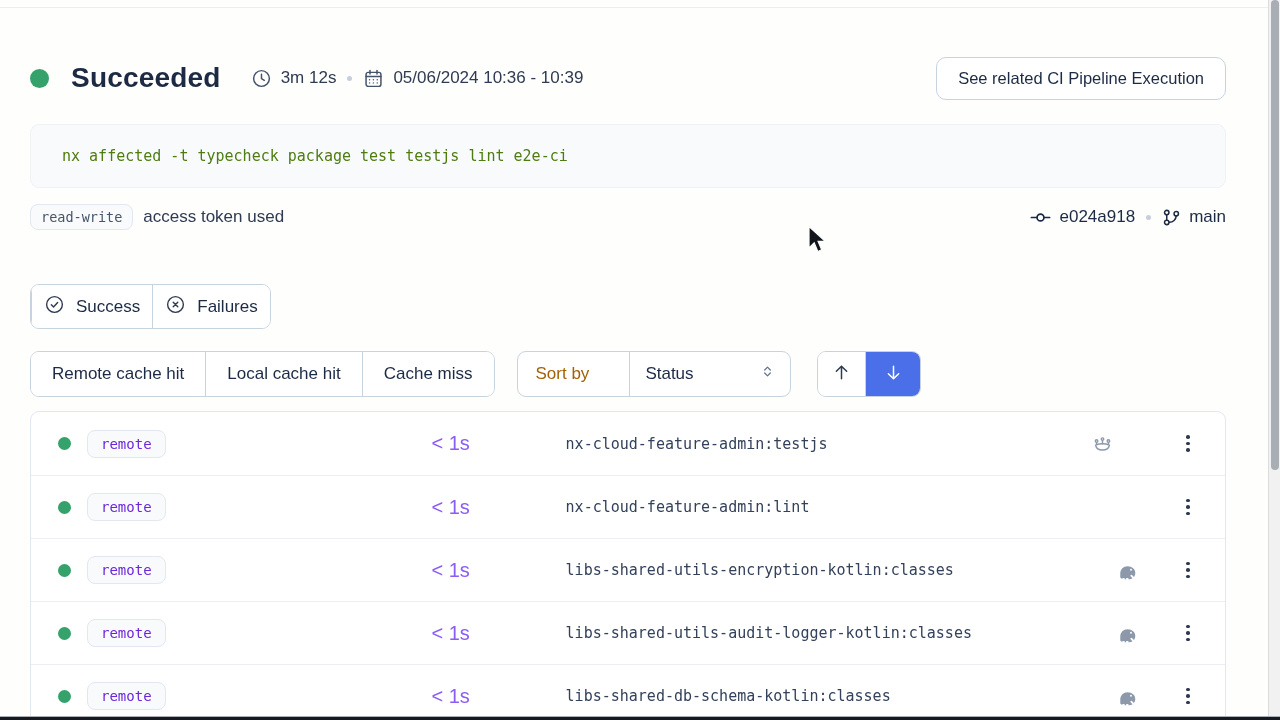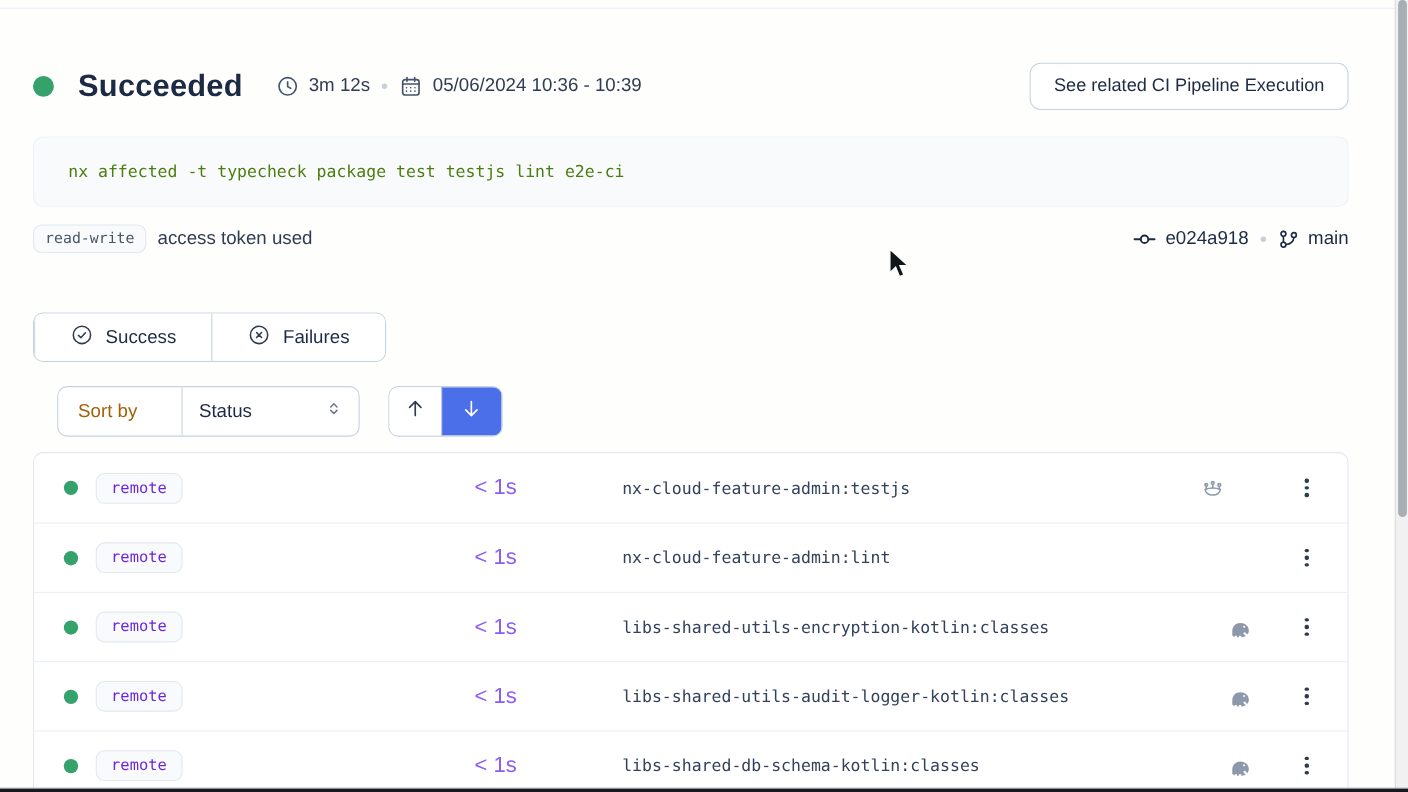--- a/index.html
+++ b/index.html
@@ -60,21 +60,21 @@
   }
   .filter-row { margin-top: 54px; }
   .filter-group { height: 45px; }
   .project-input {
     width: 237px; border: none; outline: none; padding: 0 16px;
     font-size: 16.5px; color: #1e293b; font-family: "Liberation Sans", sans-serif;
     background: transparent;
   }
   .project-input::placeholder { color: #9aa7ba; }
   .seg {
-    display: flex; align-items: center; gap: 11px; padding: 0 32px;
+    display: flex; align-items: center; gap: 11px; padding: 0 12px;
     border-left: 1px solid #c8d3e0; font-size: 17px; color: #1c2a44;
     background: #fff; cursor: pointer; white-space: nowrap;
   }
   .seg.first { border-left: none; }
 
   
   .sort-row { margin-top: 22px; display: flex; align-items: center; }
   .cache-group, .sort-group, .arrow-group { height: 46px; }
   .cache-group .seg { padding: 0 21px; }
   .sort-group { margin-left: 22px; }
@@ -210,20 +210,25 @@
               <circle cx="12" cy="12" r="9"></circle>
               <path d="M9.4 9.4l5.2 5.2M14.6 9.4l-5.2 5.2"></path>
             </svg>
         </span>
         <span>Failures</span>
       </div>
     </div>
   </div>
 
   <div class="sort-row">
+    <div class="btn-group cache-group">
+      <div class="seg first">Remote cache hit</div>
+      <div class="seg">Local cache hit</div>
+      <div class="seg">Cache miss</div>
+    </div>
 
     <div class="btn-group sort-group">
       <div class="sort-label-seg">Sort by</div>
       <div class="sort-select">
         <span>Status</span>
         <span>
           <svg width="15" height="15" viewBox="0 0 24 24" fill="none" stroke="#64748b" stroke-width="2.1" stroke-linecap="round" stroke-linejoin="round">
               <path d="M7.5 9.5L12 5l4.5 4.5M7.5 14.5L12 19l4.5-4.5"></path>
             </svg>
         </span>

